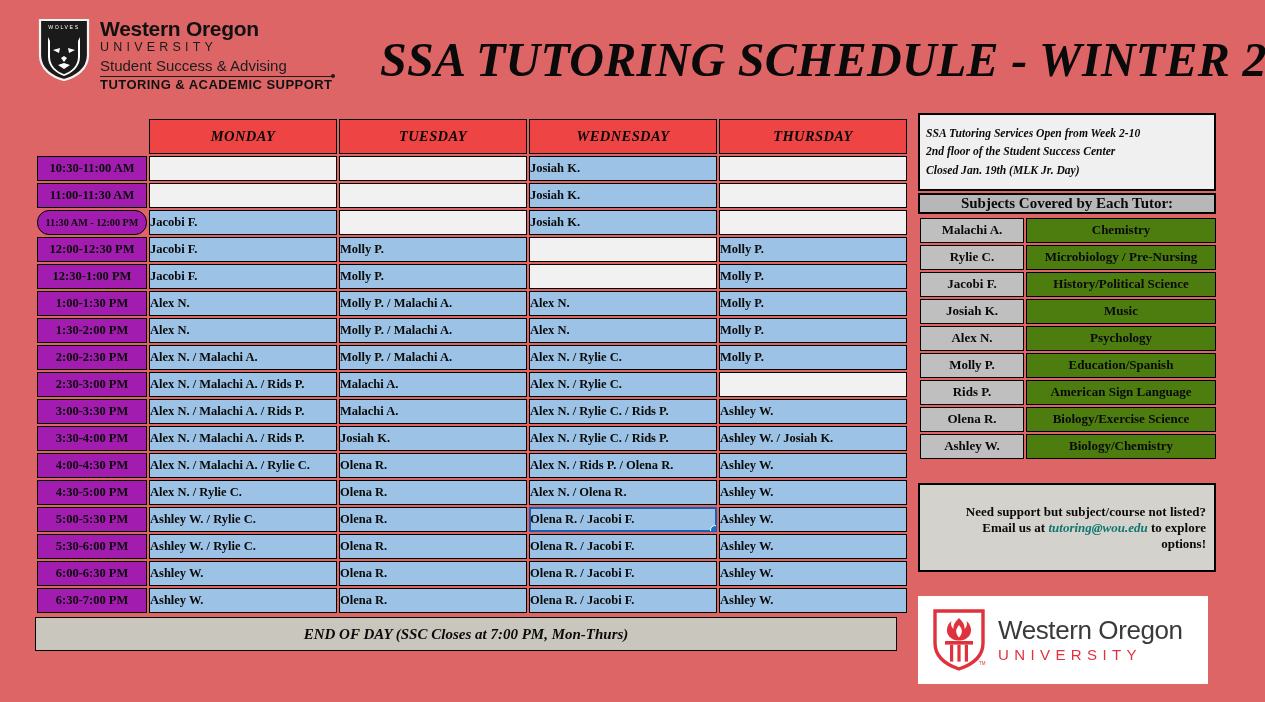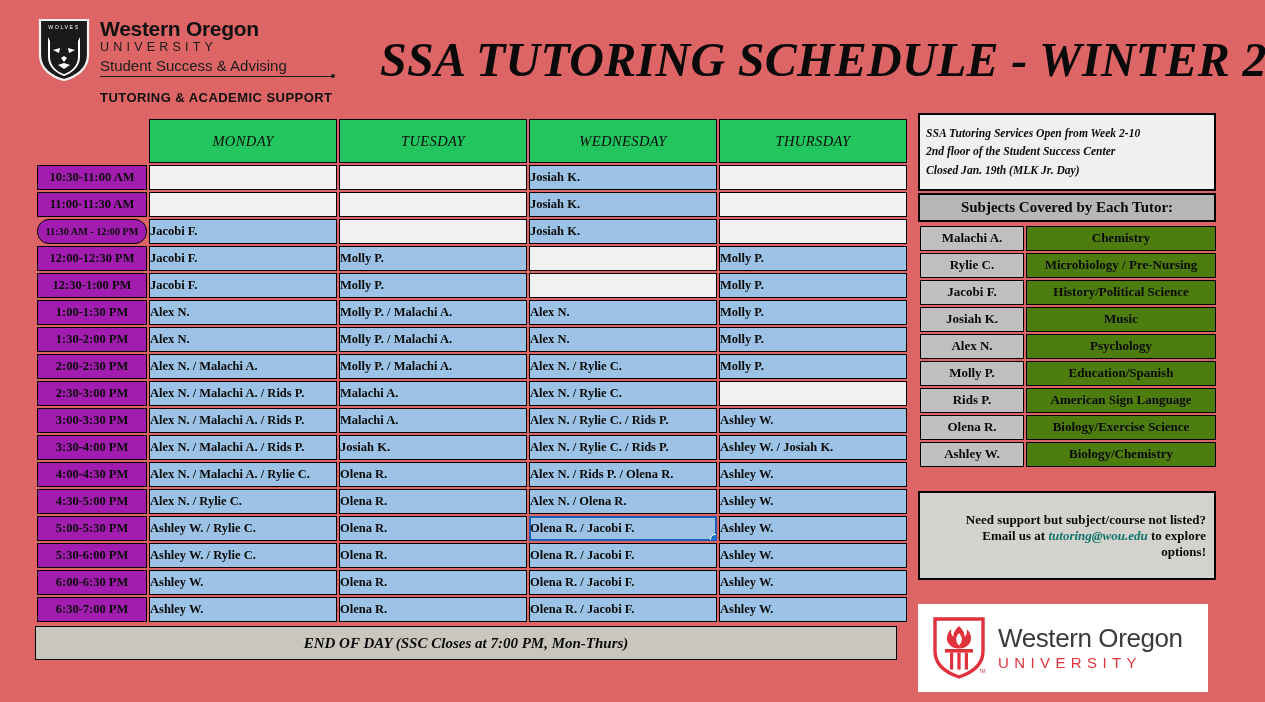--- a/index.html
+++ b/index.html
@@ -73,21 +73,21 @@
     right: -3px; top: -1.5px;
     width: 4px; height: 4px;
     background: #1c1c1c;
     border-radius: 50%;
   }
   .wm-line4 {
     font-size: 13px;
     font-weight: bold;
     color: #111111;
     letter-spacing: 0.45px;
-    margin-top: 13px;
+    margin-top: 0;
   }
 
   #main-title {
     position: absolute;
     left: 380px; top: 32px;
     width: 830px;
     text-align: center;
     font-size: 48px;
     font-weight: bold;
     font-style: italic;
@@ -116,24 +116,24 @@
 
   col.c-time  { width: 110px; }
   col.c-day   { width: 188px; }
 
   th.corner {
     background: #dd6565;
     border: none !important;
   }
 
   th.dayhead {
-    height: 44px;
-    background: #22c55e;
+    height: 35px;
+    background: #ef4444;
     font-size: 14.5px;
-    font-weight: normal;
+    font-weight: bold;
     font-style: italic;
     color: #0a0a0a;
     text-align: center;
     letter-spacing: 0.4px;
   }
 
   td.timecell {
     height: 25px;
     background: #a21caf;
     font-size: 12.5px;
@@ -207,21 +207,21 @@
     font-style: italic;
     color: #0a0a0a;
     line-height: 1.0;
     padding: 3.5px 0;
   }
 
   #subjects-title {
     margin-top: 2px;
     border: 2.2px solid #000000;
     background: #b7b7b7;
-    height: 29px;
+    height: 21px;
     display: flex;
     align-items: center;
     justify-content: center;
     font-size: 15px;
     font-weight: bold;
     color: #0a0a0a;
   }
 
   table.subjects {
     margin-top: 2px;

